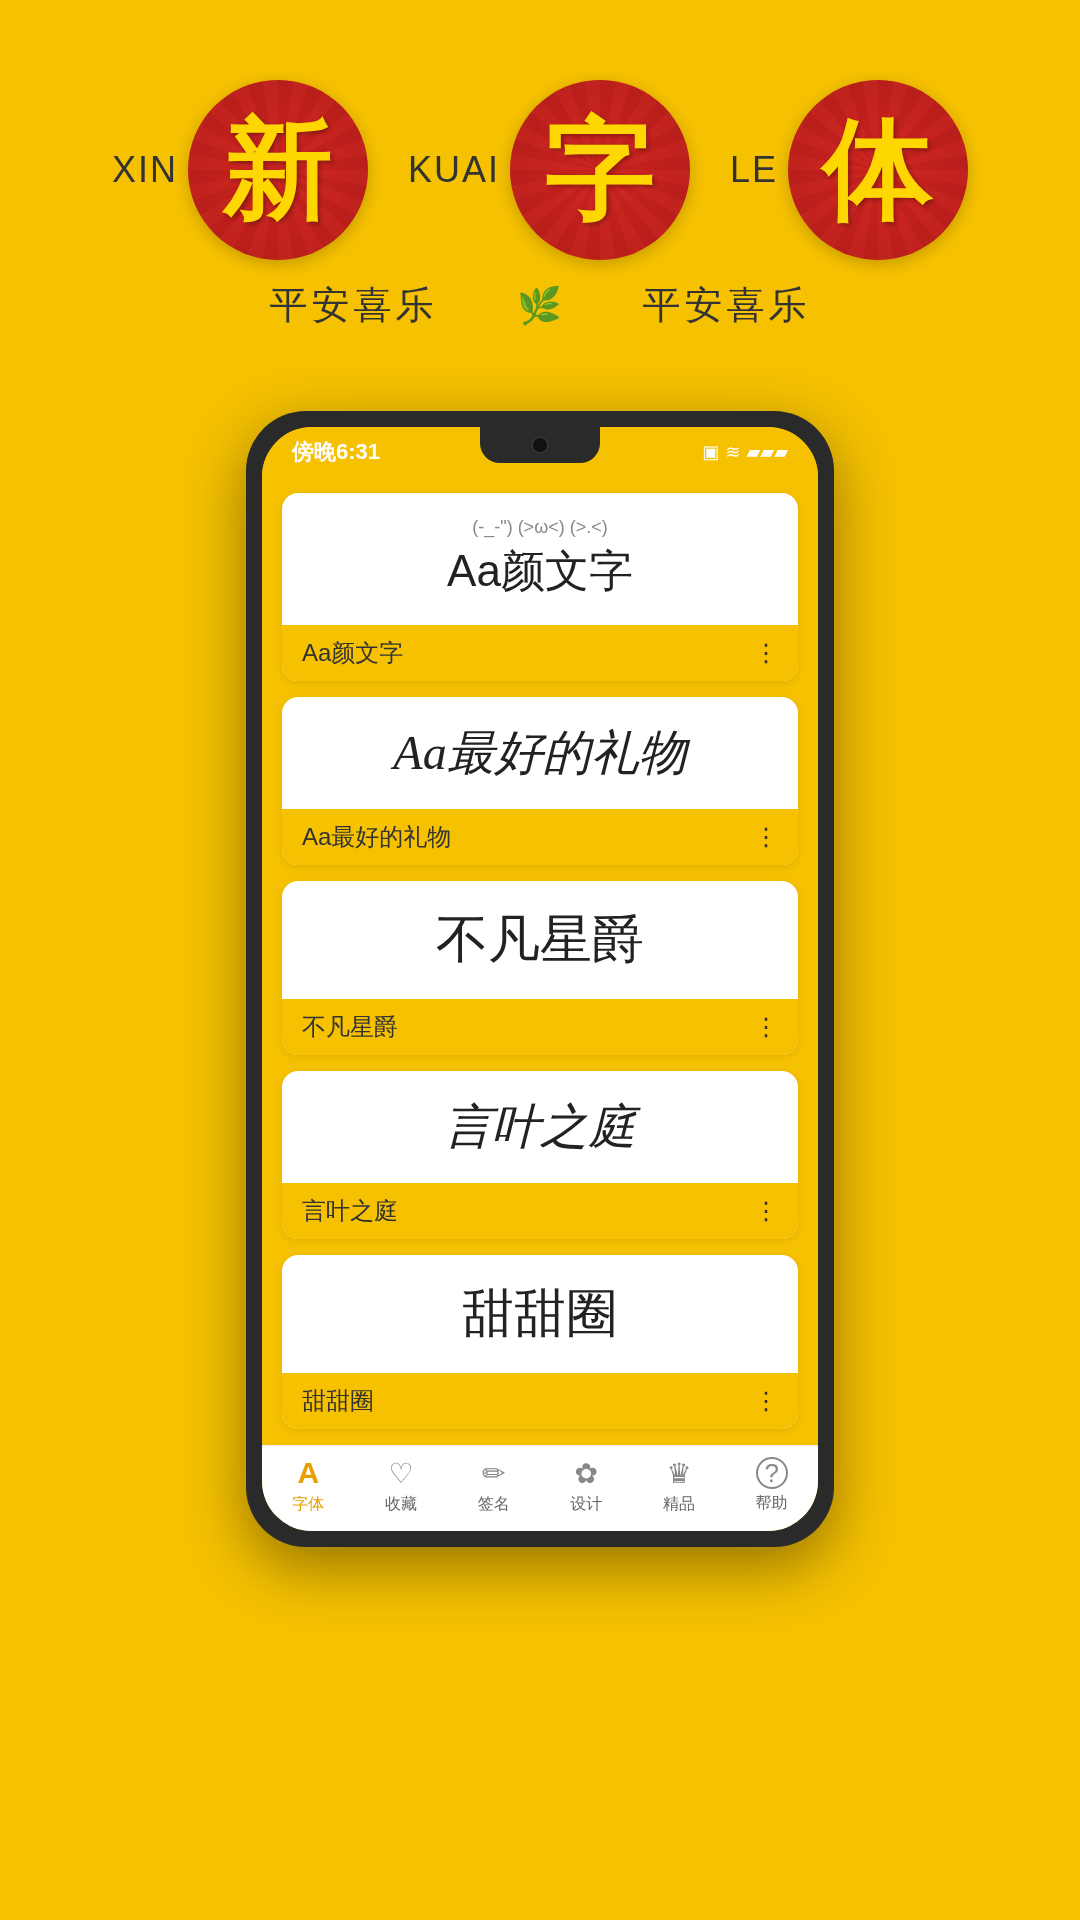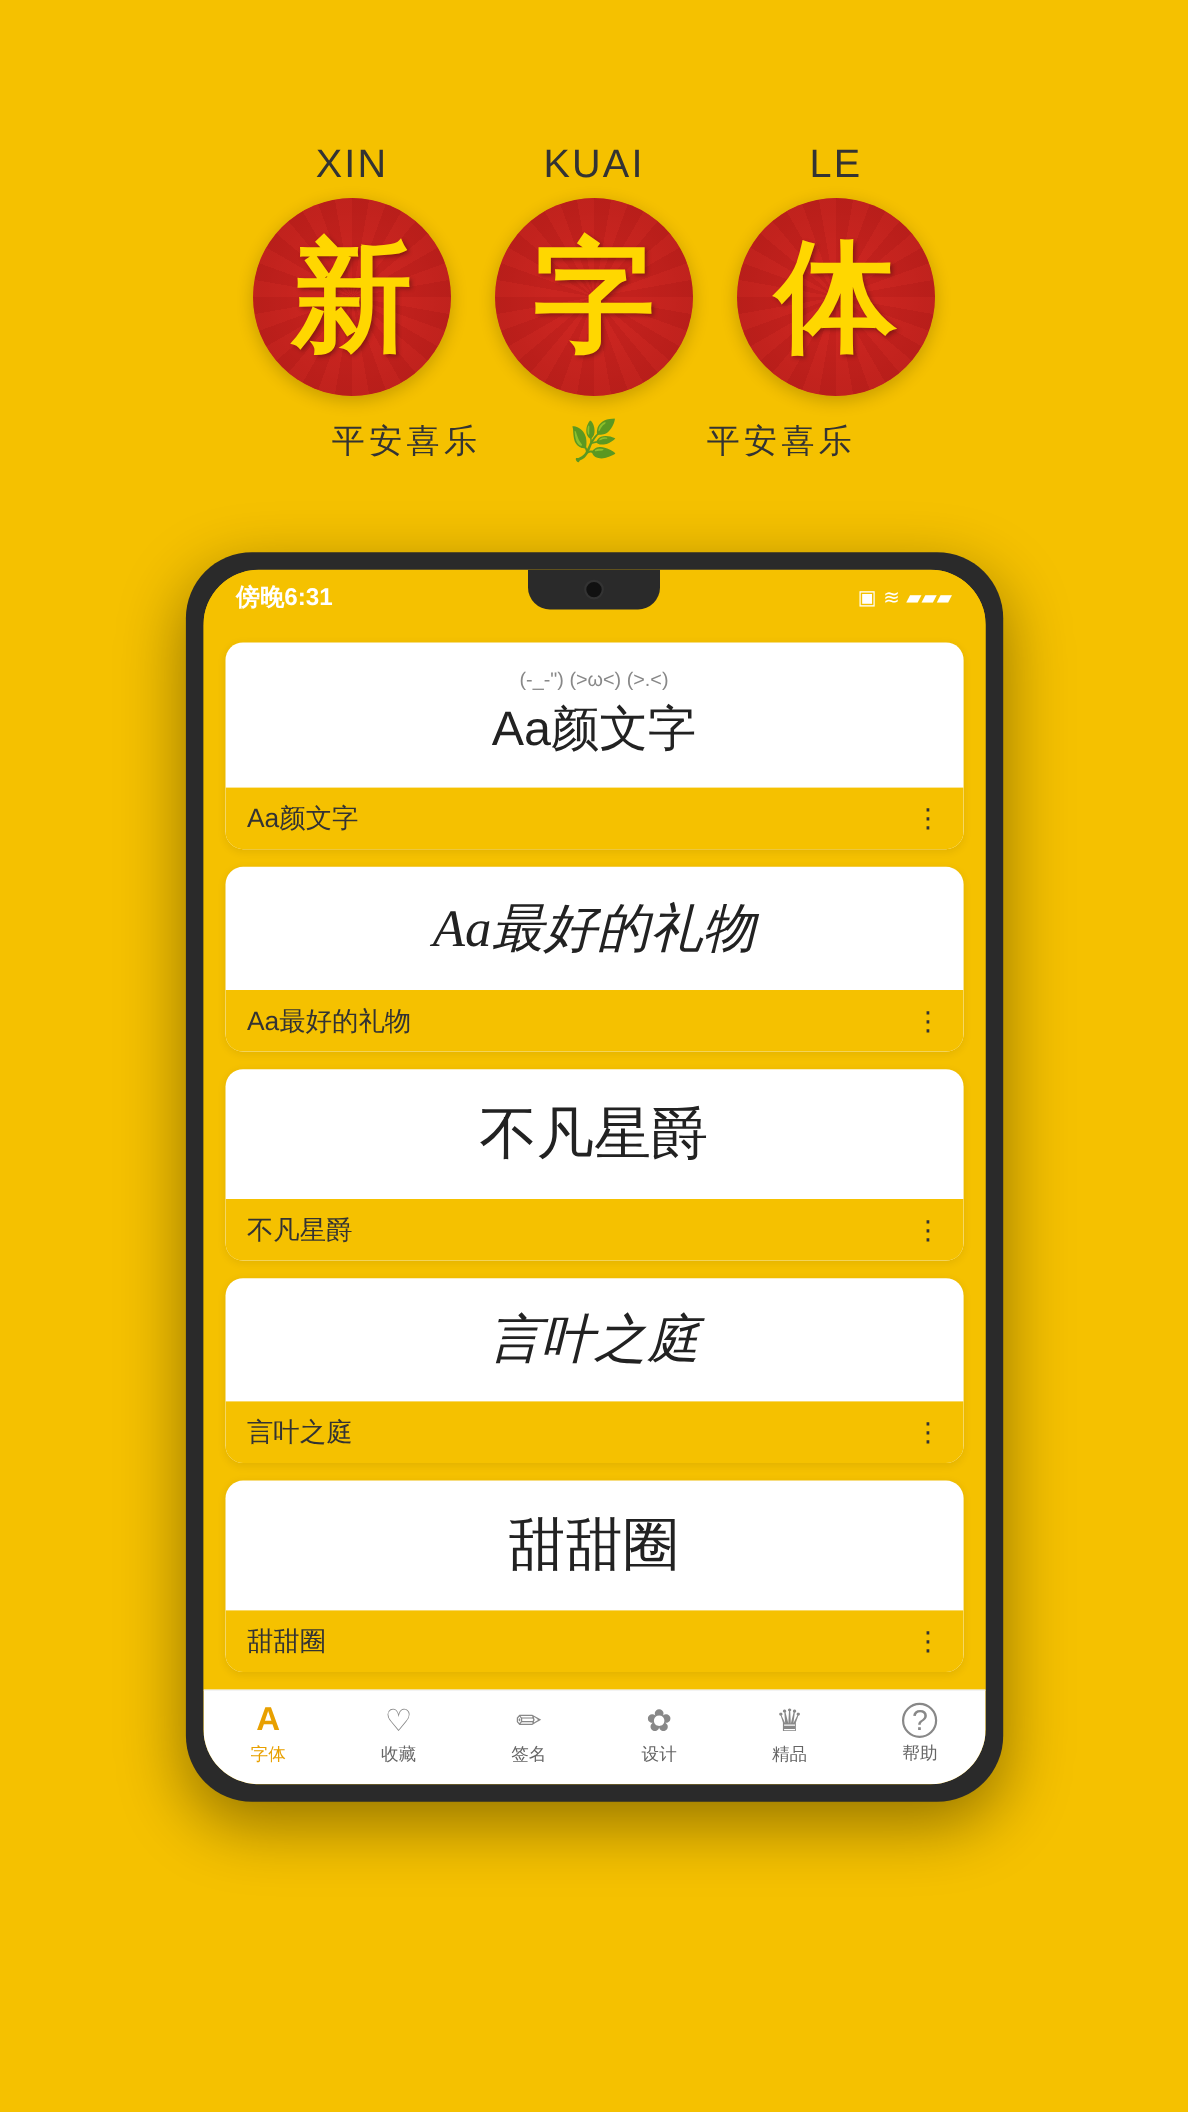--- a/index.html
+++ b/index.html
@@ -20,24 +20,23 @@
 
     .pinyin-row {
       display: flex;
       justify-content: center;
       gap: 40px;
       margin-bottom: 20px;
     }
 
     .char-item {
       display: flex;
-      flex-direction: column;
+      flex-direction: row;
       align-items: center;
       gap: 10px;
-      margin-top: 48px;
     }
 
     .pinyin-text {
       font-size: 36px;
       font-weight: 400;
       color: #333;
       letter-spacing: 2px;
     }
 
     .circle-char {
@@ -77,39 +76,39 @@
 
     .subtitle-row {
       display: flex;
       justify-content: center;
       align-items: center;
       gap: 80px;
       margin-top: 20px;
     }
 
     .subtitle-text {
-      font-size: 30px;
+      font-size: 38px;
       color: #333;
       letter-spacing: 4px;
     }
 
     .lotus-icon {
       font-size: 36px;
       color: #8B6914;
     }
 
     
     .phone-section {
       display: flex;
       justify-content: center;
       padding: 40px 20px 60px;
     }
 
     .phone-mockup {
-      width: 743px;
+      width: 588px;
       background: #2a2a2a;
       border-radius: 60px;
       padding: 16px;
       box-shadow: 0 20px 60px rgba(0,0,0,0.4);
       position: relative;
     }
 
     .phone-inner {
       background: #F5C100;
       border-radius: 50px;

